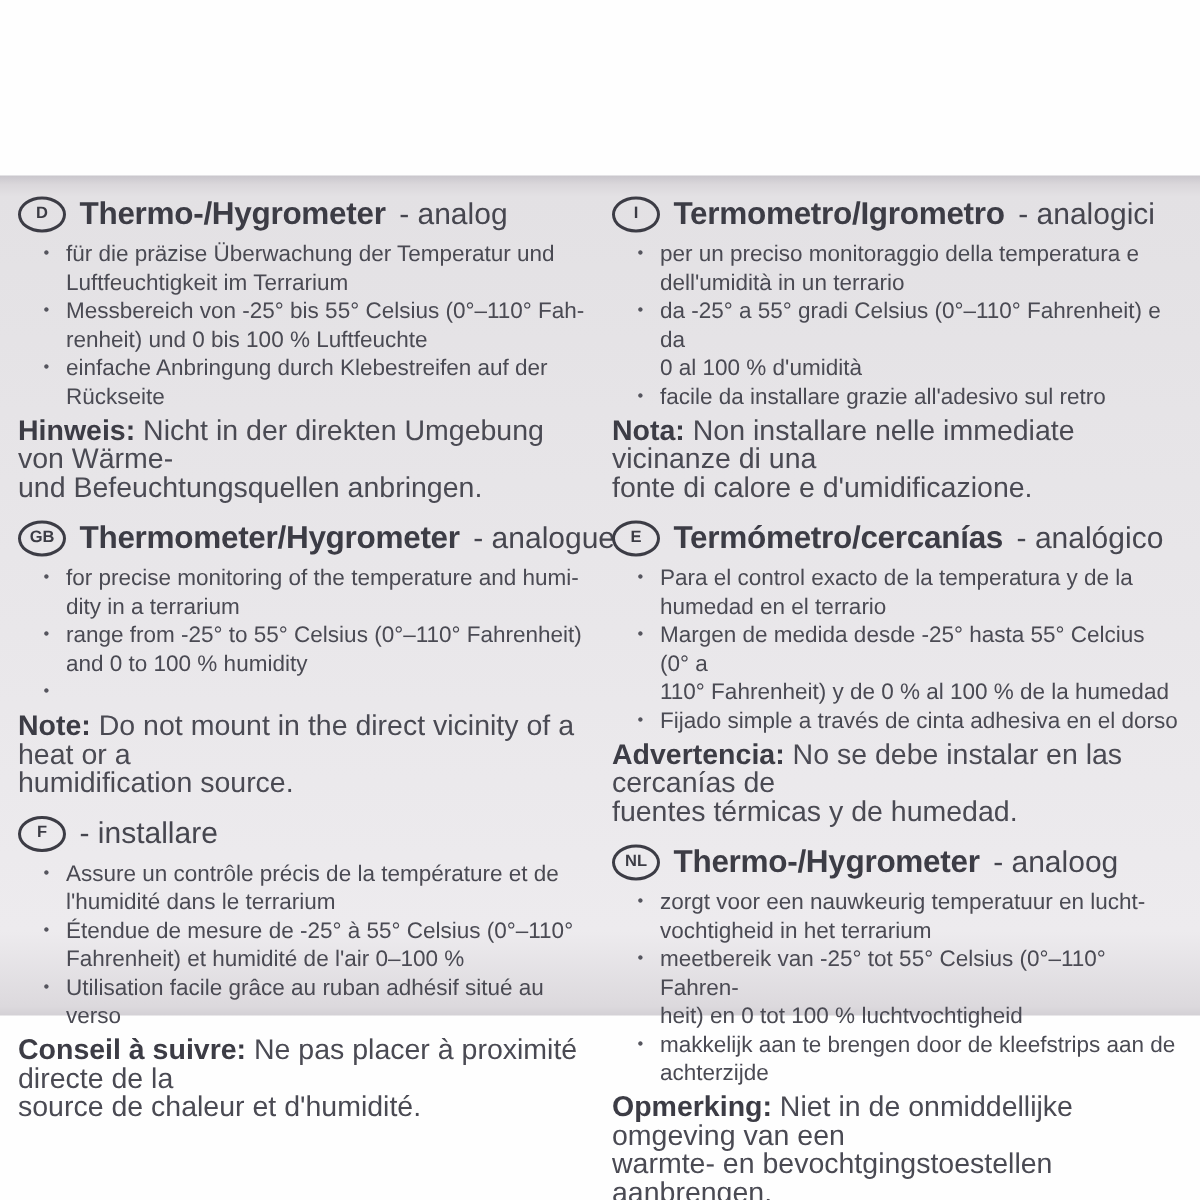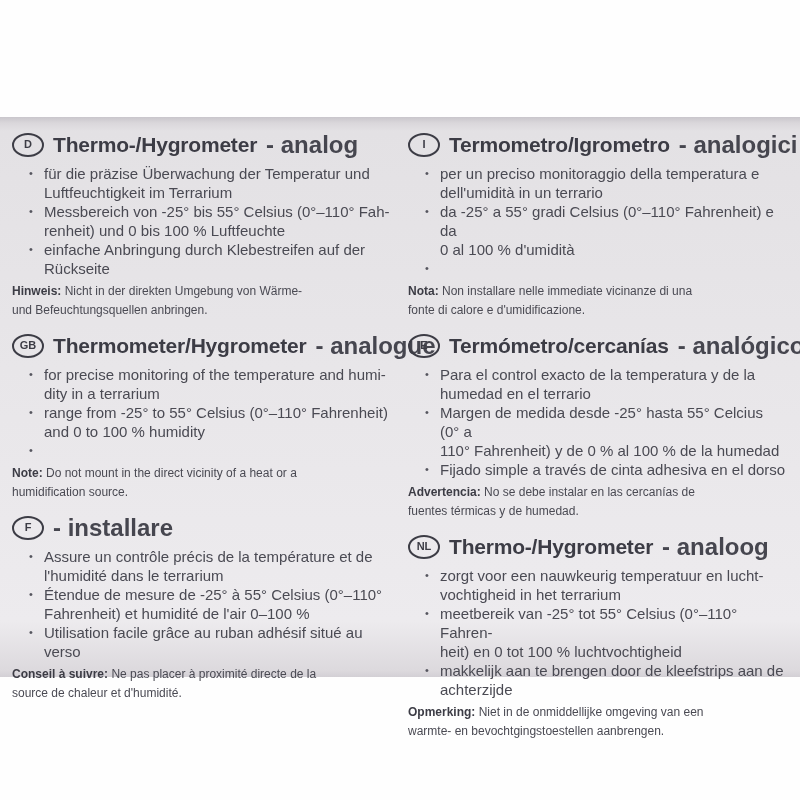--- a/index.html
+++ b/index.html
@@ -28,33 +28,33 @@
     color:#3c3c45;margin-bottom:5px;white-space:nowrap;
   }
   .badge{
     flex:0 0 auto;min-width:20px;height:17px;padding:1px 4px 2px;
     border:2px solid #3c3c45;border-radius:50%;
     display:flex;align-items:center;justify-content:center;
     font-weight:bold;font-size:11px;letter-spacing:0;line-height:1;
     box-sizing:content-box;
   }
   .title{font-size:21px;font-weight:bold;letter-spacing:-0.2px;}
-  .suffix{font-size:24px;font-weight:bold;color:#46464f;}
+  .suffix{font-size:20px;font-weight:normal;color:#46464f;}
   .bullets{display:flex;flex-direction:column;}
   .bullet{
     display:flex;gap:9px;padding-left:15px;
     font-size:15px;line-height:19px;color:#4a4a53;
   }
   .bullet .dot{
     flex:0 0 auto;width:8px;text-align:center;
     font-size:11px;line-height:19px;color:#55555e;
   }
   .bullet .txt{white-space:pre-line;}
   .note{
-    font-size:12px;line-height:19px;color:#4a4a53;margin-top:4px;
+    font-size:19px;line-height:19px;color:#4a4a53;margin-top:4px;
   }
   .note .note-label{font-weight:bold;color:#3c3c45;}
   .note .txt{white-space:pre-line;}
 </style>
 </head>
 <body>
 
 <div class="label-panel">
   <div class="columns">
 
@@ -153,20 +153,21 @@
               <span class="txt">per un preciso monitoraggio della temperatura e
 dell'umidità in un terrario</span>
             </div>
           <div class="bullet">
               <span class="dot">•</span>
               <span class="txt">da -25° a 55° gradi Celsius (0°–110° Fahrenheit) e da
 0 al 100 % d'umidità</span>
             </div>
           <div class="bullet">
               <span class="dot">•</span>
+              <span class="txt">facile da installare grazie all'adesivo sul retro</span>
             </div>
         </div>
         <div class="note"><span class="note-label">Nota:</span><span class="txt"> Non installare nelle immediate vicinanze di una
 fonte di calore e d'umidificazione.</span></div>
       </div>
 
       <div class="section">
         <div class="sec-header">
           <span class="badge">E</span>
           <span class="title">Termómetro/cercanías</span>

